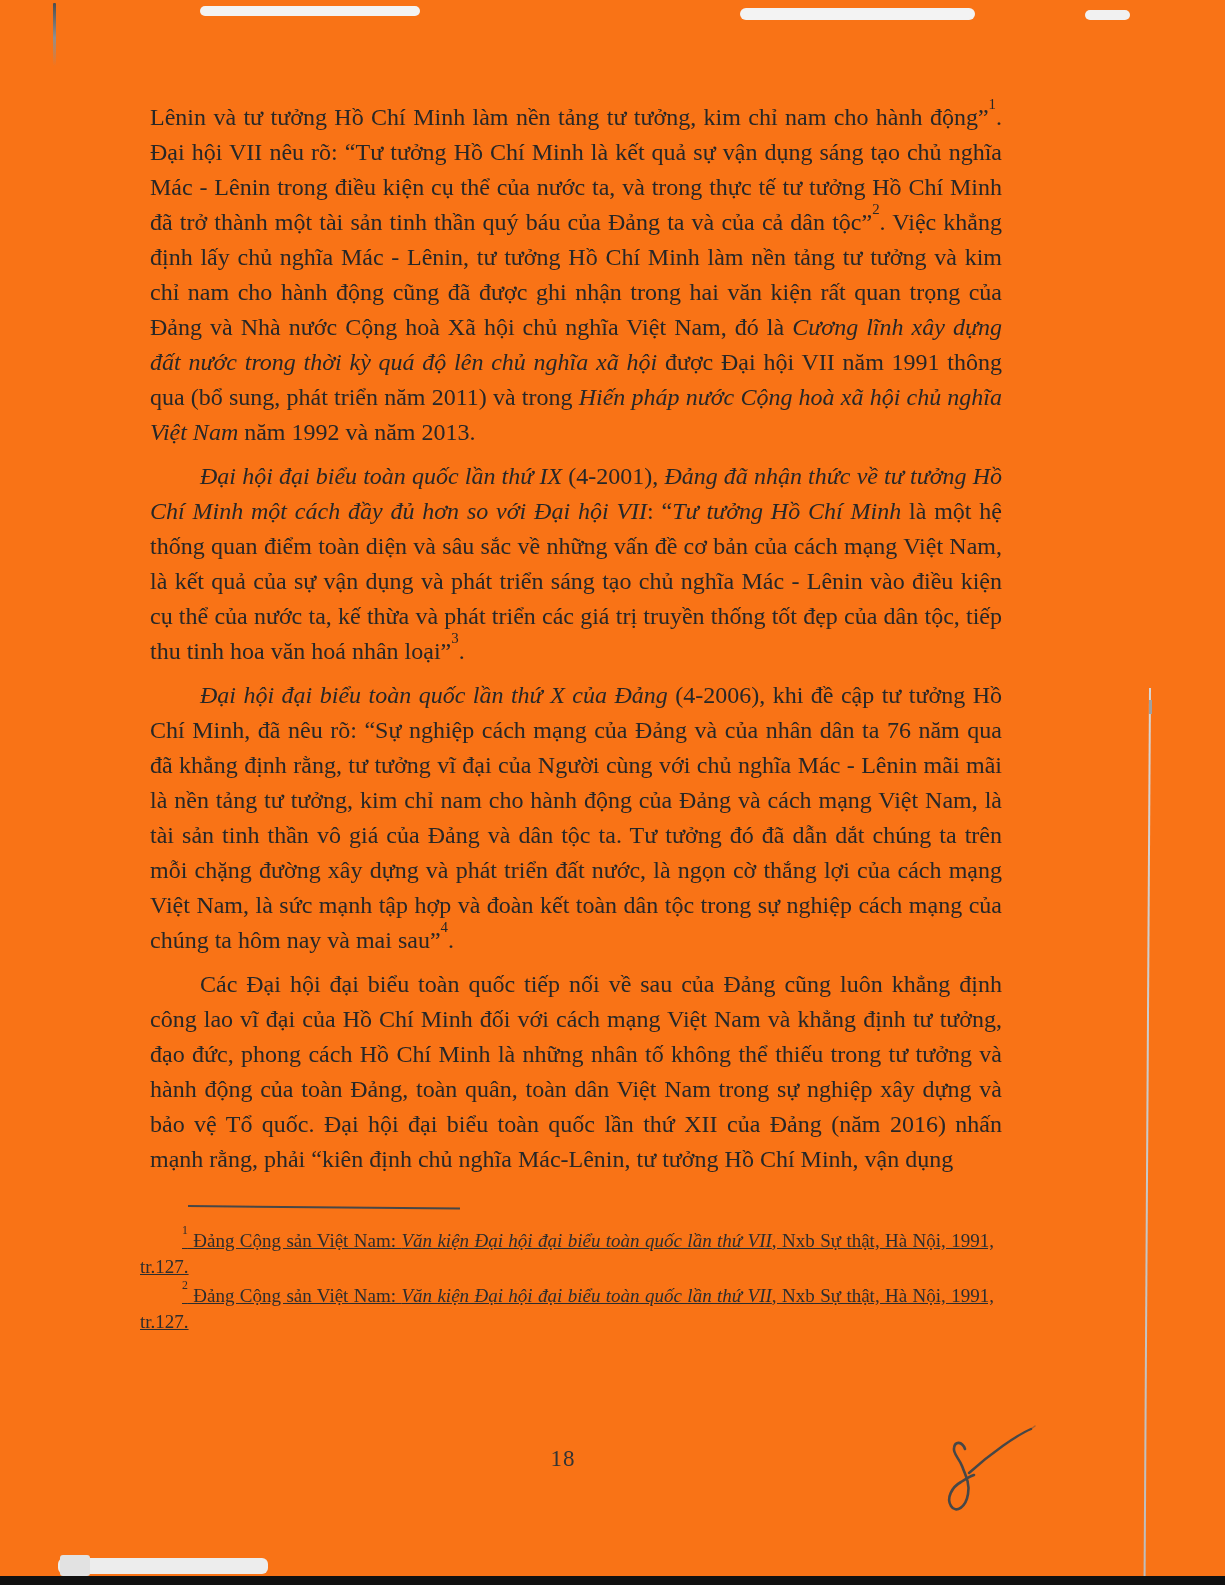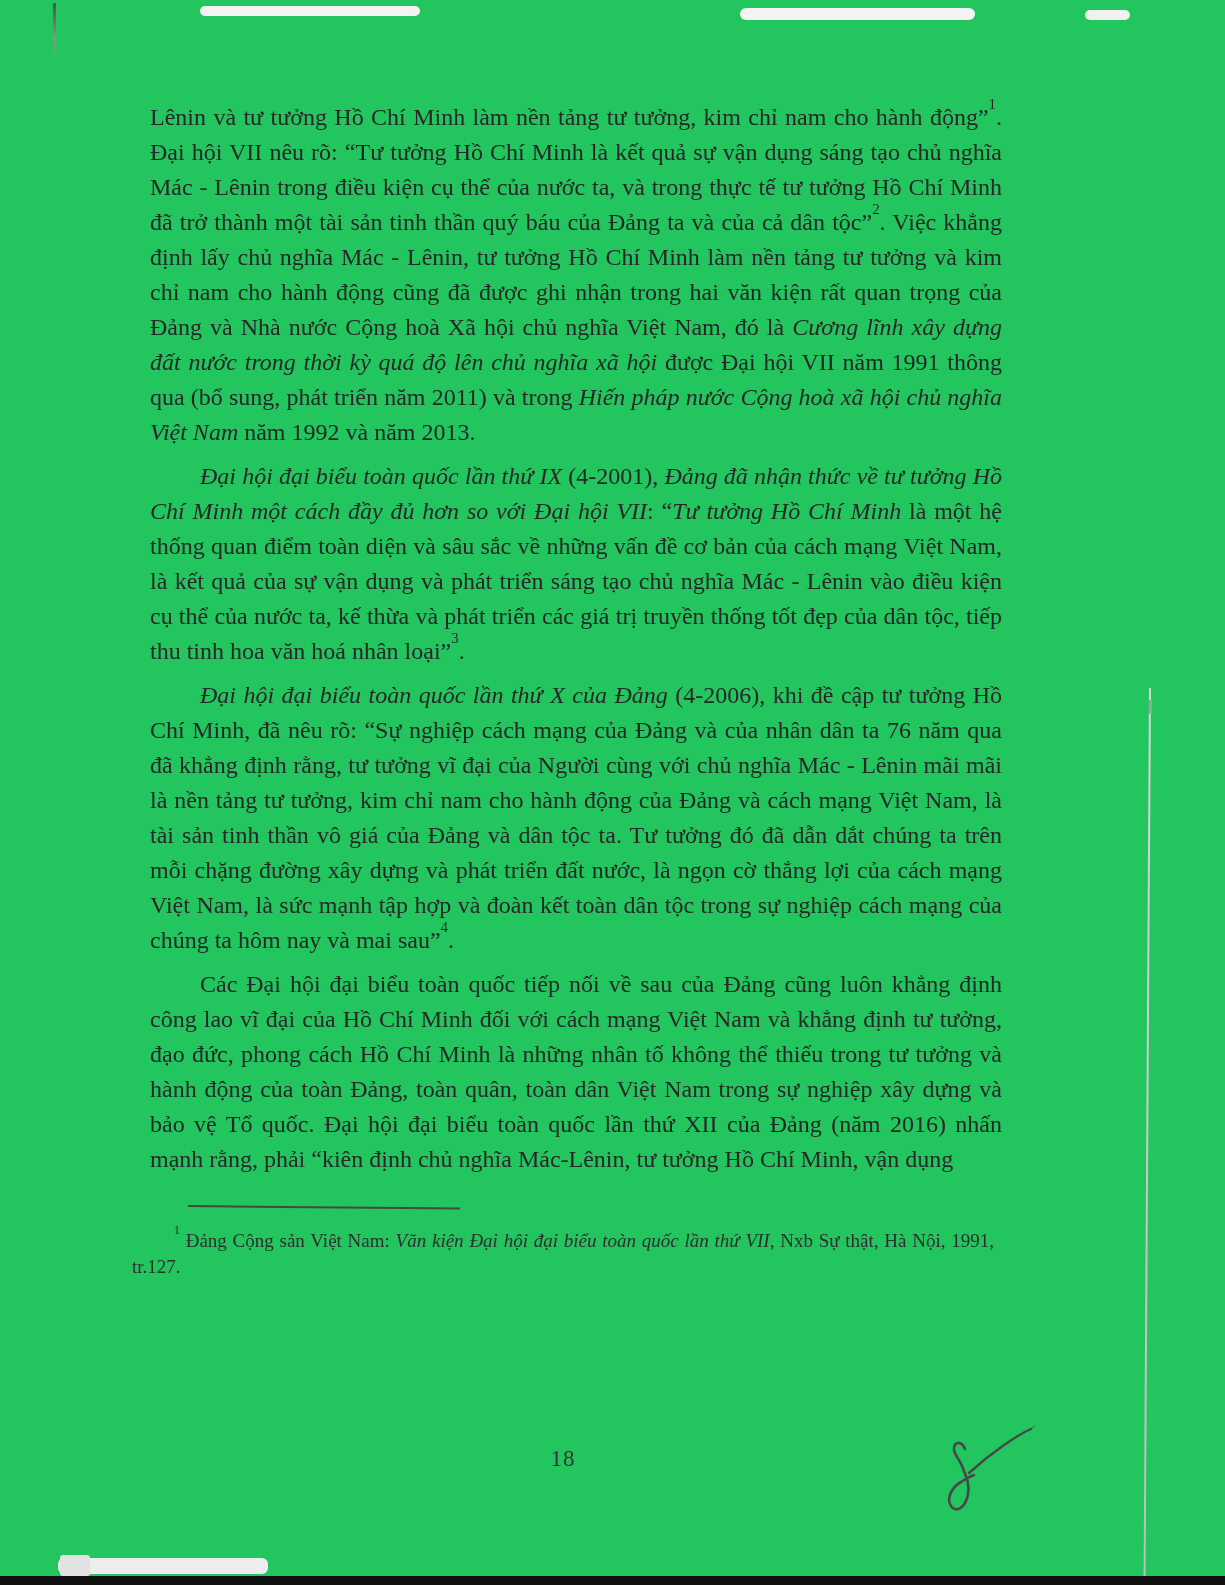--- a/index.html
+++ b/index.html
@@ -5,21 +5,21 @@
   html, body { margin: 0; padding: 0; }
   body {
     width: 1225px; height: 1585px;
     background: #ffffff;
     font-family: "Liberation Serif", "DejaVu Serif", serif;
     position: relative;
     overflow: hidden;
   }
   .page {
     position: absolute; inset: 0;
-    background: #22c55e;
+    background: #f97316;
   }
   
   .artifact { position: absolute; pointer-events: none; }
   .vline-topleft {
     left: 53px; top: 3px; width: 3px; height: 63px;
     background: linear-gradient(to bottom, #4e4e4e, #8f8f8f 55%, rgba(160,160,160,0));
     border-radius: 1px;
   }
   .smudge { background: #f3f3f3; border-radius: 6px; }
   .smudge-top-a   { left: 200px; top: 6px;    width: 220px; height: 10px; }
@@ -56,21 +56,21 @@
     position: absolute; left: 188px; top: 1205px; width: 272px; height: 2.2px;
     background: #474747;
     transform: rotate(0.55deg); transform-origin: left center;
   }
   .footnotes {
     position: absolute; left: 132px; top: 1228px; width: 862px;
     font-size: 19px; line-height: 25.5px;
     color: #2d2d2d;
     text-align: justify;
   }
-  .fn { margin: 0 0 4px 0; text-indent: 42px; }
+  .fn { margin: 0 0 4px 8px; text-indent: 42px; text-decoration: underline; }
   
   .page-number {
     position: absolute; left: 528px; top: 1446px; width: 70px;
     text-align: center;
     font-size: 23px; color: #343434;
     letter-spacing: 1px;
   }
   .signature {
     position: absolute; left: 943px; top: 1422px;
     width: 96px; height: 102px;
@@ -89,20 +89,21 @@
   <main class="body-text">
     <p class="para no-indent"><span>Lênin và tư tưởng Hồ Chí Minh làm nền tảng tư tưởng, kim chỉ nam cho hành động”</span><sup class="ref">1</sup><span>. Đại hội VII nêu rõ: “Tư tưởng Hồ Chí Minh là kết quả sự vận dụng sáng tạo chủ nghĩa Mác - Lênin trong điều kiện cụ thể của nước ta, và trong thực tế tư tưởng Hồ Chí Minh đã trở thành một tài sản tinh thần quý báu của Đảng ta và của cả dân tộc”</span><sup class="ref">2</sup><span>. Việc khẳng định lấy chủ nghĩa Mác - Lênin, tư tưởng Hồ Chí Minh làm nền tảng tư tưởng và kim chỉ nam cho hành động cũng đã được ghi nhận trong hai văn kiện rất quan trọng của Đảng và Nhà nước Cộng hoà Xã hội chủ nghĩa Việt Nam, đó là </span><span class="it">Cương lĩnh xây dựng đất nước trong thời kỳ quá độ lên chủ nghĩa xã hội</span><span> được Đại hội VII năm 1991 thông qua (bổ sung, phát triển năm 2011) và trong </span><span class="it">Hiến pháp nước Cộng hoà xã hội chủ nghĩa Việt Nam</span><span> năm 1992 và năm 2013.</span></p>
     <p class="para"><span class="it">Đại hội đại biểu toàn quốc lần thứ IX</span><span> (4-2001), </span><span class="it">Đảng đã nhận thức về tư tưởng Hồ Chí Minh một cách đầy đủ hơn so với Đại hội VII</span><span>: “</span><span class="it">Tư tưởng Hồ Chí Minh</span><span> là một hệ thống quan điểm toàn diện và sâu sắc về những vấn đề cơ bản của cách mạng Việt Nam, là kết quả của sự vận dụng và phát triển sáng tạo chủ nghĩa Mác - Lênin vào điều kiện cụ thể của nước ta, kế thừa và phát triển các giá trị truyền thống tốt đẹp của dân tộc, tiếp thu tinh hoa văn hoá nhân loại”</span><sup class="ref">3</sup><span>.</span></p>
     <p class="para"><span class="it">Đại hội đại biểu toàn quốc lần thứ X của Đảng</span><span> (4-2006), khi đề cập tư tưởng Hồ Chí Minh, đã nêu rõ: “Sự nghiệp cách mạng của Đảng và của nhân dân ta 76 năm qua đã khẳng định rằng, tư tưởng vĩ đại của Người cùng với chủ nghĩa Mác - Lênin mãi mãi là nền tảng tư tưởng, kim chỉ nam cho hành động của Đảng và cách mạng Việt Nam, là tài sản tinh thần vô giá của Đảng và dân tộc ta. Tư tưởng đó đã dẫn dắt chúng ta trên mỗi chặng đường xây dựng và phát triển đất nước, là ngọn cờ thắng lợi của cách mạng Việt Nam, là sức mạnh tập hợp và đoàn kết toàn dân tộc trong sự nghiệp cách mạng của chúng ta hôm nay và mai sau”</span><sup class="ref">4</sup><span>.</span></p>
     <p class="para"><span>Các Đại hội đại biểu toàn quốc tiếp nối về sau của Đảng cũng luôn khẳng định công lao vĩ đại của Hồ Chí Minh đối với cách mạng Việt Nam và khẳng định tư tưởng, đạo đức, phong cách Hồ Chí Minh là những nhân tố không thể thiếu trong tư tưởng và hành động của toàn Đảng, toàn quân, toàn dân Việt Nam trong sự nghiệp xây dựng và bảo vệ Tổ quốc. Đại hội đại biểu toàn quốc lần thứ XII của Đảng (năm 2016) nhấn mạnh rằng, phải “kiên định chủ nghĩa Mác-Lênin, tư tưởng Hồ Chí Minh, vận dụng</span></p>
   </main>
 
   <div class="fn-rule"></div>
   <section class="footnotes">
     <p class="fn"><sup class="ref">1</sup><span> Đảng Cộng sản Việt Nam: </span><span class="it">Văn kiện Đại hội đại biểu toàn quốc lần thứ VII</span><span>, Nxb Sự thật, Hà Nội, 1991, tr.127.</span></p>
+    <p class="fn"><sup class="ref">2</sup><span> Đảng Cộng sản Việt Nam: </span><span class="it">Văn kiện Đại hội đại biểu toàn quốc lần thứ VII</span><span>, Nxb Sự thật, Hà Nội, 1991, tr.127.</span></p>
   </section>
 
   <div class="page-number">18</div>
 
   <svg class="signature" viewBox="0 0 96 102" fill="none" stroke="#474747" stroke-linecap="round" stroke-linejoin="round">
     <path d="M 88 7 C 74 13 48 31 26 51" stroke-width="2.4"></path>
     <path d="M 92 4 L 88 7" stroke-width="1.4" opacity="0.45"></path>
     <path d="M 22 27 C 19 19 12 19 11 26 C 10 32 16 36 19 44 C 23 54 27 62 25 72 C 23 85 13 92 8 84 C 3 76 9 65 18 60 C 24 56 28 54 31 53" stroke-width="2.6"></path>
   </svg>
 

